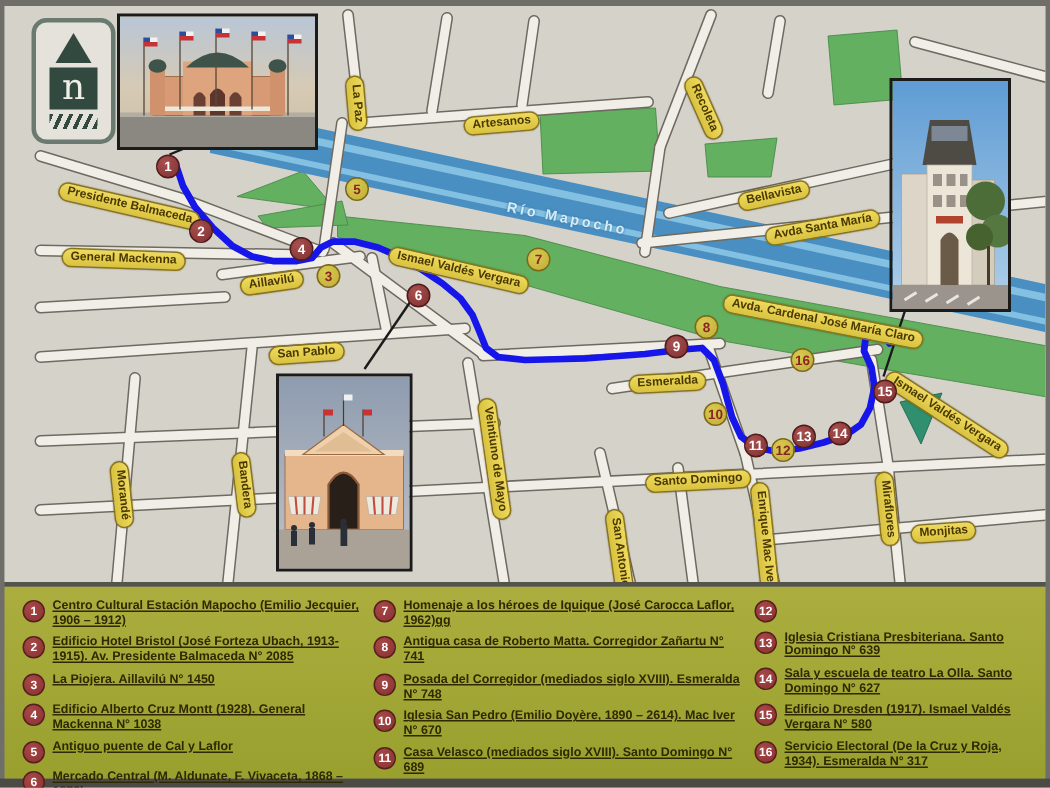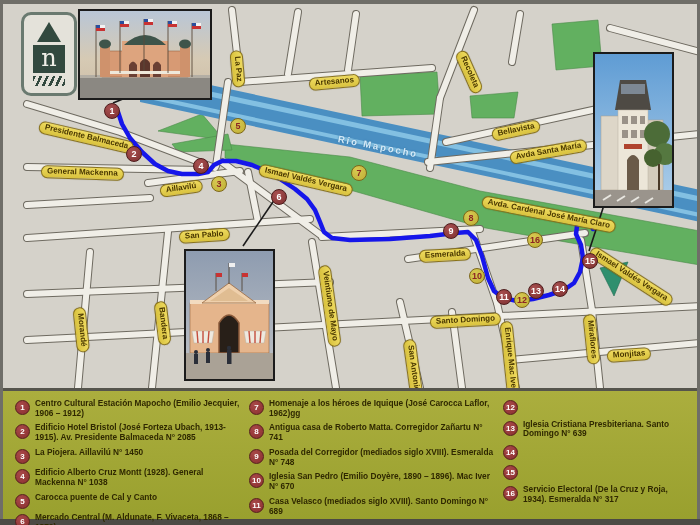--- a/index.html
+++ b/index.html
@@ -16,21 +16,21 @@
   .photo{position:absolute;border:2px solid #1b1b1b;z-index:4;overflow:hidden;}
   .photo svg{display:block;}
   .north-badge{position:absolute;left:18px;top:8px;width:50px;height:78px;border:3px solid #6a7a70;border-radius:10px;background:#e4e2da;z-index:5;display:flex;flex-direction:column;align-items:center;justify-content:center;gap:3px;}
   .nb-tri{width:0;height:0;border-left:12px solid transparent;border-right:12px solid transparent;border-bottom:20px solid #32493f;}
   .nb-sq{width:32px;height:28px;background:#32493f;color:#f0efe8;display:flex;align-items:center;justify-content:center;font-family:"DejaVu Serif",serif;font-size:24px;line-height:1;padding-bottom:2px;box-sizing:border-box;}
   .nb-hatch{width:32px;height:10px;background:repeating-linear-gradient(115deg,#32493f 0 2.5px,transparent 2.5px 6px);}
   .legend{position:absolute;left:3px;top:388px;width:694px;height:131px;background:linear-gradient(180deg,#abae3e,#99a02e);border-top:3px solid #55544c;box-sizing:border-box;padding:8px 8px 4px 12px;display:grid;grid-template-columns:226px 246px 1fr;column-gap:8px;z-index:6;}
   .bottom-strip{position:absolute;left:0;top:519px;width:700px;height:6px;background:#4c4a44;}
   .lg-item{display:flex;align-items:flex-start;gap:5px;margin-bottom:4.5px;}
   .lg-num{flex:none;width:13px;height:13px;border-radius:50%;background:radial-gradient(circle at 35% 30%,#a84848,#8a3030);border:1px solid #561e1e;color:#fff;font-size:8px;font-weight:bold;display:flex;align-items:center;justify-content:center;margin-top:1px;}
-  .lg-txt{font-size:8.3px;line-height:1.2;font-weight:bold;color:#2f2800;}
+  .lg-txt{font-size:8.3px;line-height:1.2;font-weight:bold;color:#2f2800;text-decoration:underline;}
 </style>
 </head>
 <body>
 
 <div class="map-wrap">
   <svg class="base" width="694" height="384" viewBox="3 4 694 384" xmlns="http://www.w3.org/2000/svg">
     <rect x="3" y="4" width="694" height="384" fill="#d5d2ca"></rect>
 
     <g id="parks" fill="#62b060" stroke="#4a8a48" stroke-width="0.6">
       <polygon points="225,144 350,157 480,191 700,231 700,265 600,248 480,227 350,190 280,174 225,158"></polygon>
@@ -320,21 +320,21 @@
       <div class="lg-item">
         <div class="lg-num">3</div>
         <div class="lg-txt">La Piojera. Aillavilú N° 1450</div>
       </div>
       <div class="lg-item">
         <div class="lg-num">4</div>
         <div class="lg-txt">Edificio Alberto Cruz Montt (1928). General Mackenna N° 1038</div>
       </div>
       <div class="lg-item">
         <div class="lg-num">5</div>
-        <div class="lg-txt">Carocca puente de Cal y Canto</div>
+        <div class="lg-txt">Antiguo puente de Cal y Laflor</div>
       </div>
       <div class="lg-item">
         <div class="lg-num">6</div>
         <div class="lg-txt">Mercado Central (M. Aldunate, F. Vivaceta, 1868 – 1872)</div>
       </div>
     </div>
   <div id="lg-col-1">
       <div class="lg-item">
         <div class="lg-num">7</div>
         <div class="lg-txt">Homenaje a los héroes de Iquique (José Carocca Laflor, 1962)gg</div>
@@ -342,40 +342,42 @@
       <div class="lg-item">
         <div class="lg-num">8</div>
         <div class="lg-txt">Antigua casa de Roberto Matta. Corregidor Zañartu N° 741</div>
       </div>
       <div class="lg-item">
         <div class="lg-num">9</div>
         <div class="lg-txt">Posada del Corregidor (mediados siglo XVIII). Esmeralda N° 748</div>
       </div>
       <div class="lg-item">
         <div class="lg-num">10</div>
-        <div class="lg-txt">Iglesia San Pedro (Emilio Doyère, 1890 – 1896). Mac Iver N° 670</div>
+        <div class="lg-txt">Iglesia San Pedro (Emilio Doyère, 1890 – 2614). Mac Iver N° 670</div>
       </div>
       <div class="lg-item">
         <div class="lg-num">11</div>
         <div class="lg-txt">Casa Velasco (mediados siglo XVIII). Santo Domingo N° 689</div>
       </div>
     </div>
   <div id="lg-col-2">
       <div class="lg-item">
         <div class="lg-num">12</div>
       </div>
       <div class="lg-item">
         <div class="lg-num">13</div>
         <div class="lg-txt">Iglesia Cristiana Presbiteriana. Santo Domingo N° 639</div>
       </div>
       <div class="lg-item">
         <div class="lg-num">14</div>
+        <div class="lg-txt">Sala y escuela de teatro La Olla. Santo Domingo N° 627</div>
       </div>
       <div class="lg-item">
         <div class="lg-num">15</div>
+        <div class="lg-txt">Edificio Dresden (1917). Ismael Valdés Vergara N° 580</div>
       </div>
       <div class="lg-item">
         <div class="lg-num">16</div>
         <div class="lg-txt">Servicio Electoral (De la Cruz y Roja, 1934). Esmeralda N° 317</div>
       </div>
     </div>
 </div>
 <div class="bottom-strip"></div>
 
 </body></html>

